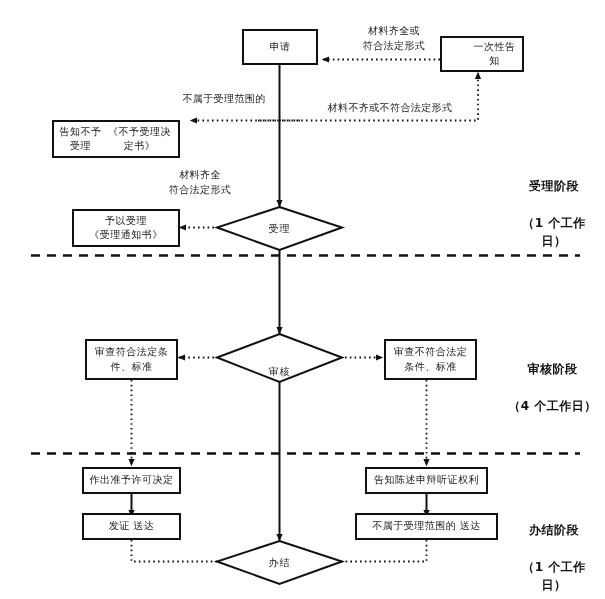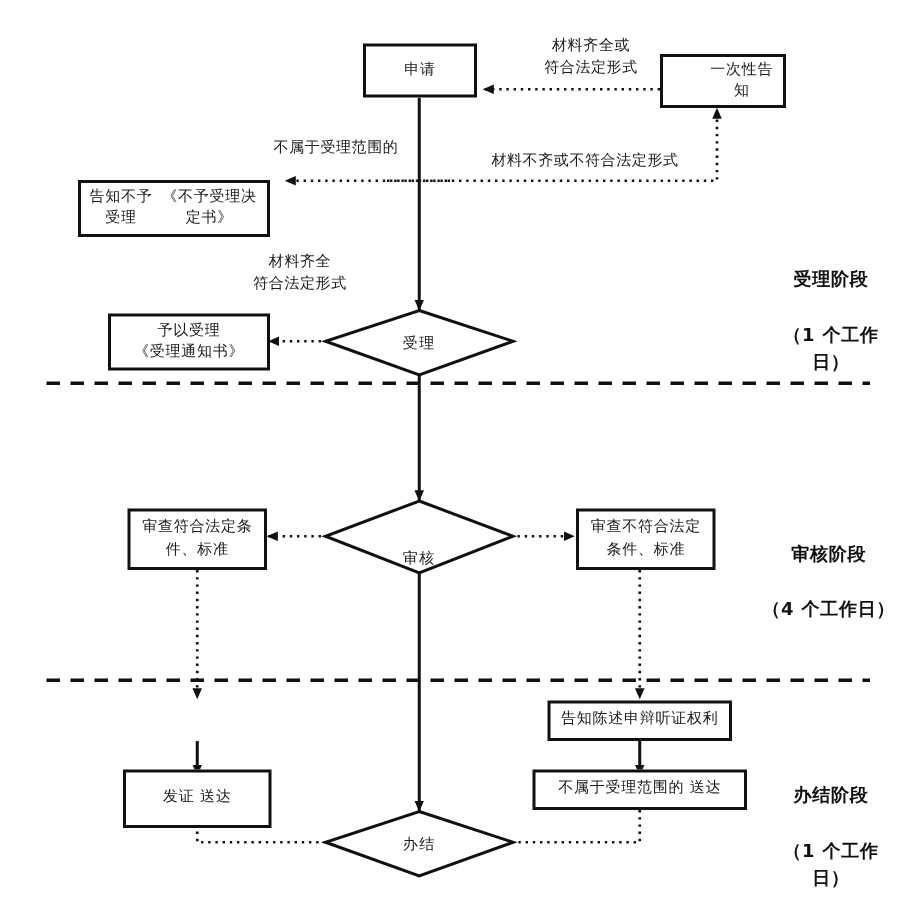--- a/index.html
+++ b/index.html
@@ -147,22 +147,25 @@
   <div class="node box" style="left:85px; top:339px; width:93px; height:41px; flex-direction:column;text-align:center;">
     <span>审查符合法定条</span>
     <span class="l2">件、标准</span>
   </div>
 
   <div class="node box" style="left:384px; top:339px; width:93px; height:41px; flex-direction:column;">
     <span>审查不符合法定</span>
     <span class="l2">条件、标准</span>
   </div>
 
-
-  <div class="node box" style="left:82px; top:513px; width:99px; height:39px;">
+  <div class="node box" style="left:82px; top:467px; width:99px; height:27px;">
+    <span>作出准予许可决定</span>
+  </div>
+
+  <div class="node box" style="left:82px; top:513px; width:99px; height:27px;">
     <span>发证  送达</span>
   </div>
 
   <div class="node box" style="left:365px; top:467px; width:123px; height:27px;">
     <span>告知陈述申辩听证权利</span>
   </div>
 
   <div class="node box" style="left:355px; top:513px; width:143px; height:27px;">
     <span>不属于受理范围的   送达</span>
   </div>

